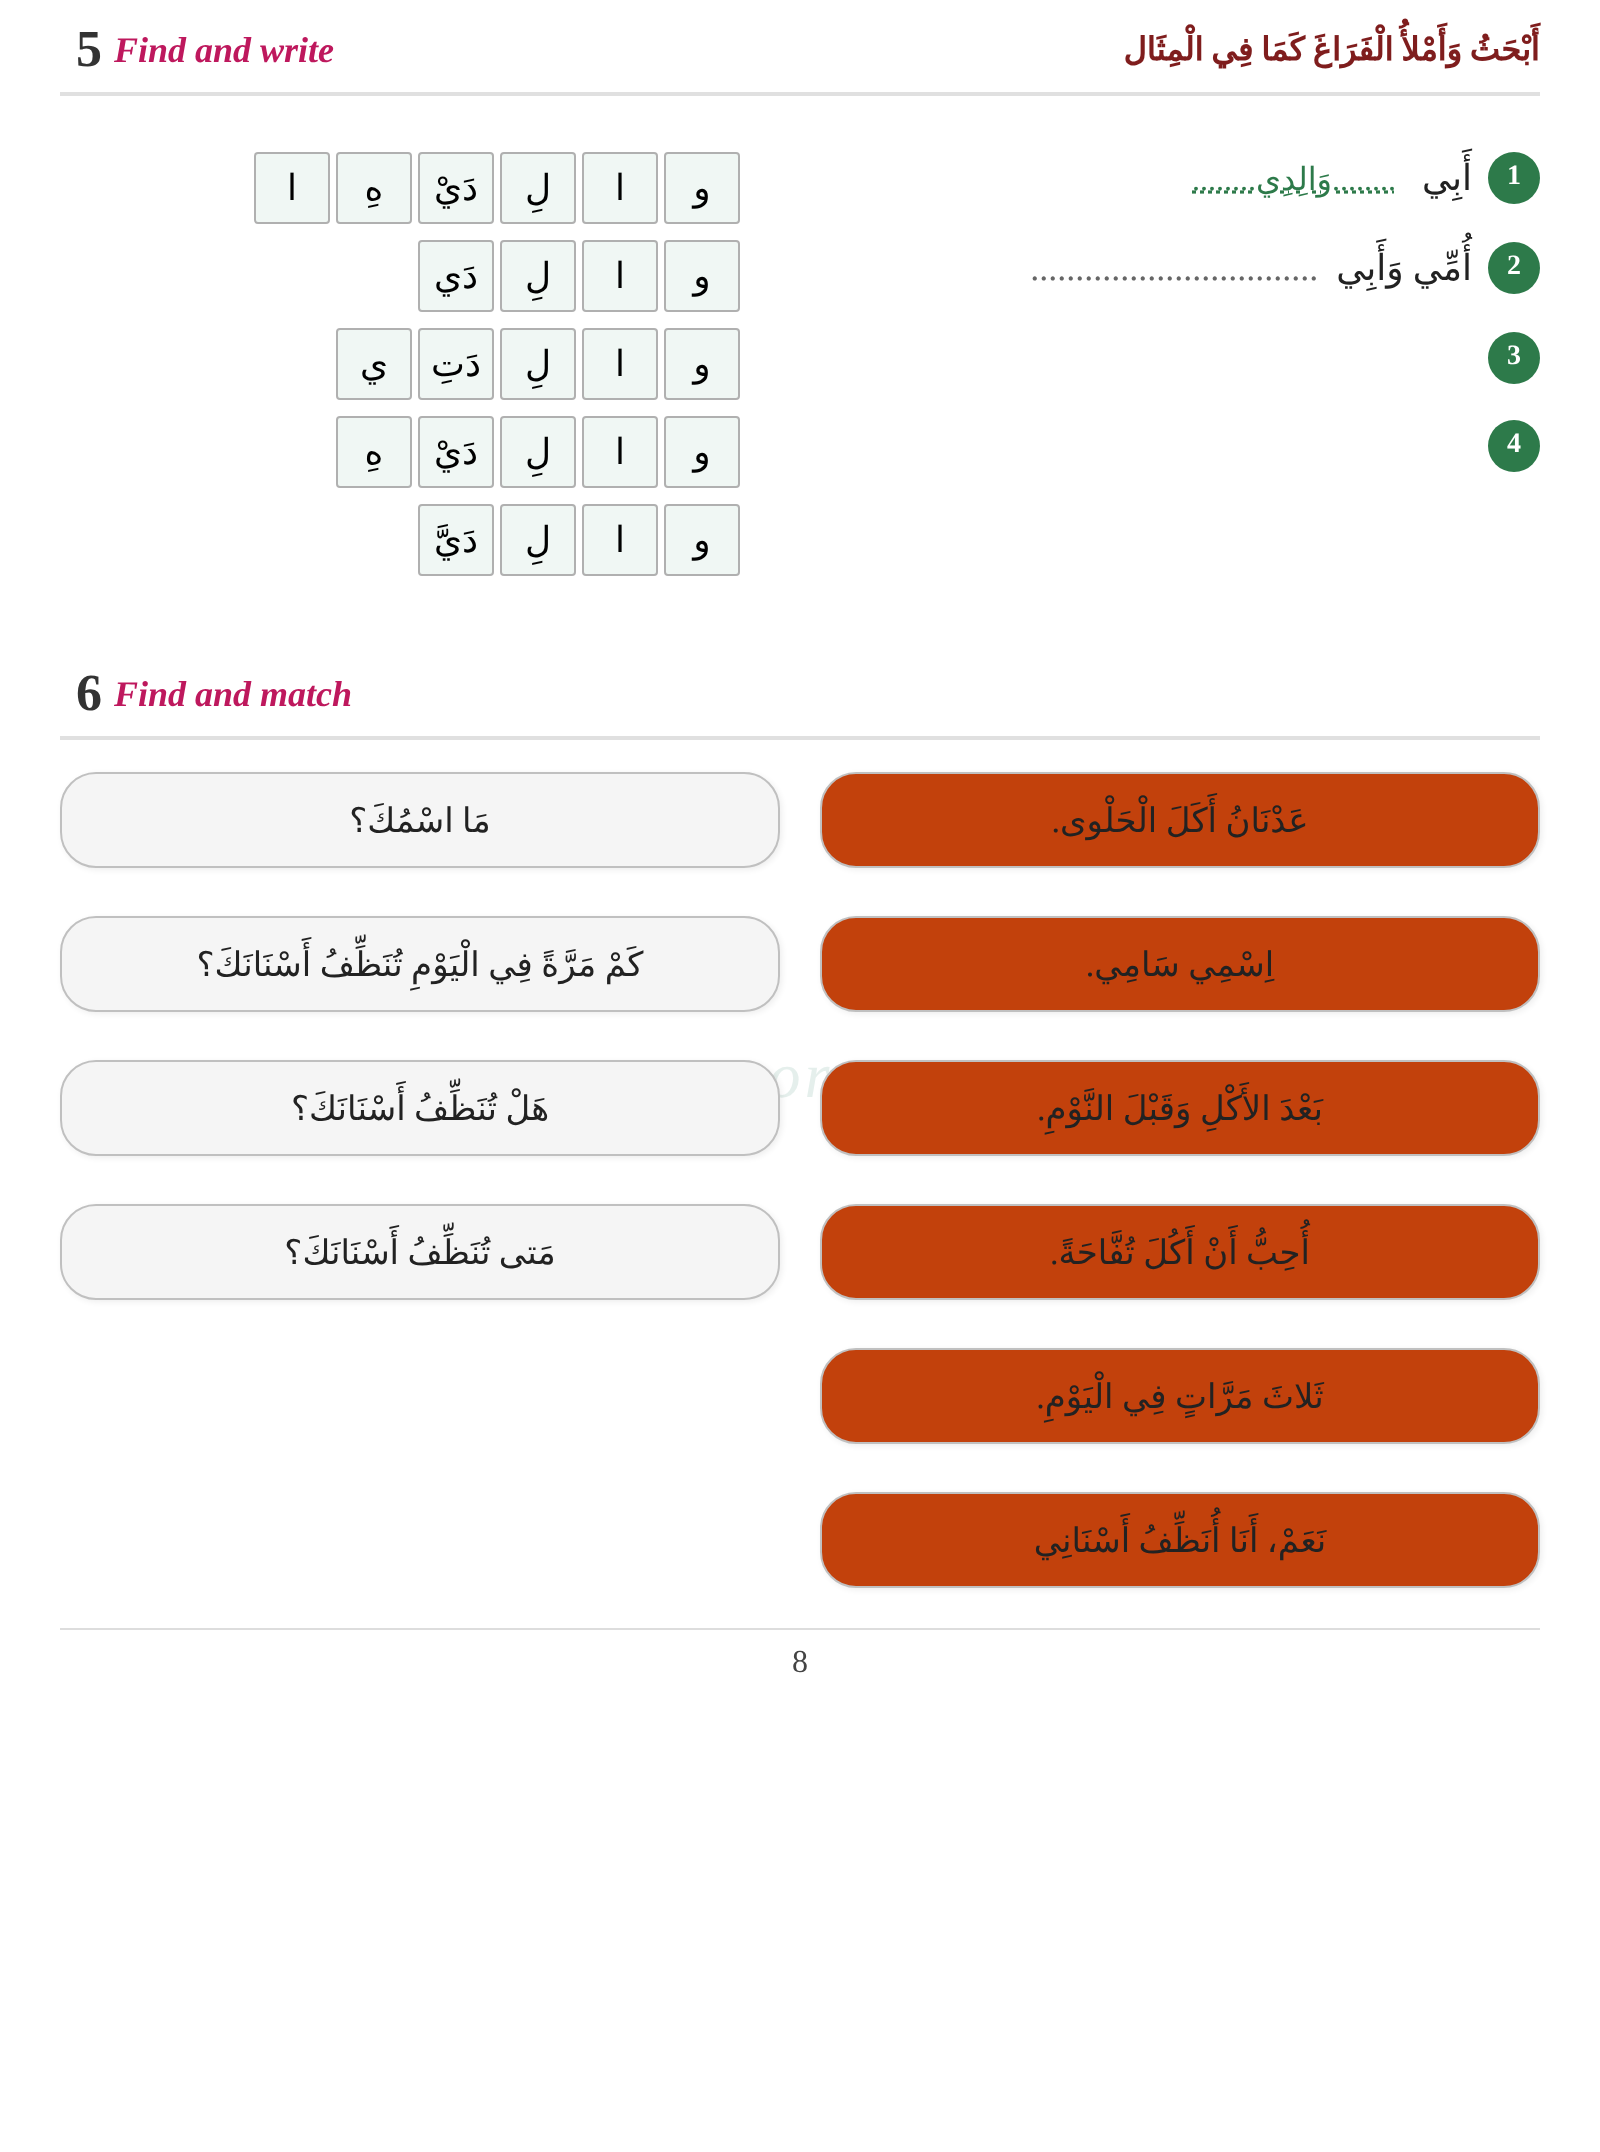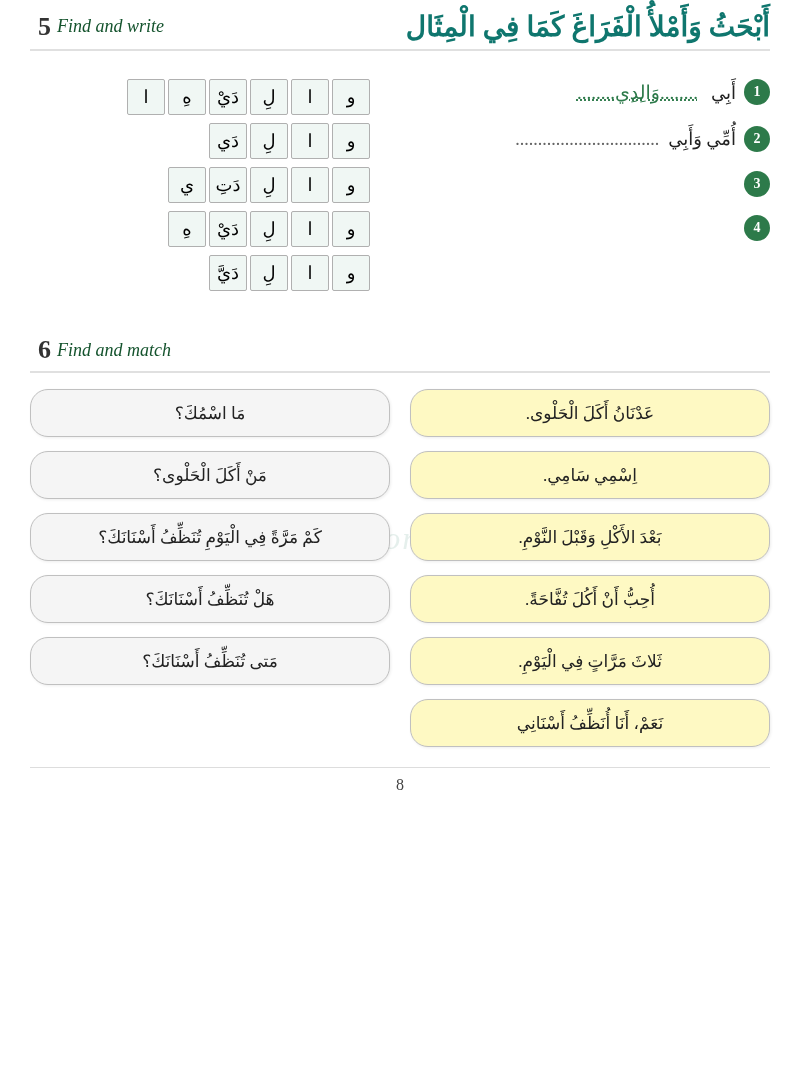--- a/index.html
+++ b/index.html
@@ -39,28 +39,28 @@
       display: flex;
       align-items: center;
       justify-content: space-between;
       margin-bottom: 18px;
       border-bottom: 2px solid #e0e0e0;
       padding-bottom: 6px;
     }
 
     .section-label-left {
       font-size: 18px;
-      color: #14532d;
+      color: #be185d;
       font-style: italic;
-      font-weight: normal;
+      font-weight: bold;
     }
 
     .section-title-right {
-      font-size: 28px;
-      color: #0f766e;
+      font-size: 16px;
+      color: #7f1d1d;
       font-weight: bold;
       direction: rtl;
     }
 
     .section-number {
       font-size: 26px;
       font-weight: bold;
       color: #333;
       margin-left: 8px;
     }
@@ -137,21 +137,21 @@
 
     .sentence-text {
       font-size: 18px;
       direction: rtl;
       color: #222;
       line-height: 1.5;
     }
 
     .answer-line {
       color: #2d7a4a;
-      font-size: 19px;
+      font-size: 16px;
       text-decoration: underline dotted;
       margin-right: 4px;
     }
 
     .dots {
       color: #666;
       letter-spacing: 2px;
     }
 
     
@@ -164,32 +164,32 @@
       display: flex;
       flex-direction: row;
       gap: 20px;
       margin-top: 16px;
       direction: rtl;
     }
 
     .match-col {
       display: flex;
       flex-direction: column;
-      gap: 14px;
+      gap: 24px;
       flex: 1;
     }
 
     .match-box {
       border: 1.5px solid #c0c0c0;
       border-radius: 18px;
       padding: 10px 18px;
       text-align: center;
       font-size: 17px;
       direction: rtl;
-      background: #fef9c3;
+      background: #c2410c;
       color: #222;
       min-height: 48px;
       display: flex;
       align-items: center;
       justify-content: center;
       box-shadow: 1px 1px 3px rgba(0,0,0,0.07);
     }
 
     .match-box.question {
       background: #f5f5f5;
@@ -324,21 +324,20 @@
         <div class="match-box">عَدْنَانُ أَكَلَ الْحَلْوى.</div>
         <div class="match-box">اِسْمِي سَامِي.</div>
         <div class="match-box">بَعْدَ الأَكْلِ وَقَبْلَ النَّوْمِ.</div>
         <div class="match-box">أُحِبُّ أَنْ أَكُلَ تُفَّاحَةً.</div>
         <div class="match-box">ثَلاثَ مَرَّاتٍ فِي الْيَوْمِ.</div>
         <div class="match-box">نَعَمْ، أَنَا أُنَظِّفُ أَسْنَانِي</div>
       </div>
 
       <div class="match-col">
         <div class="match-box question">مَا اسْمُكَ؟</div>
-        <div class="match-box question">مَنْ أَكَلَ الْحَلْوى؟</div>
         <div class="match-box question">كَمْ مَرَّةً فِي الْيَوْمِ تُنَظِّفُ أَسْنَانَكَ؟</div>
         <div class="match-box question">هَلْ تُنَظِّفُ أَسْنَانَكَ؟</div>
         <div class="match-box question">مَتى تُنَظِّفُ أَسْنَانَكَ؟</div>
       </div>
 
     </div>
   </div>
 
   <div class="page-number">8</div>
 

